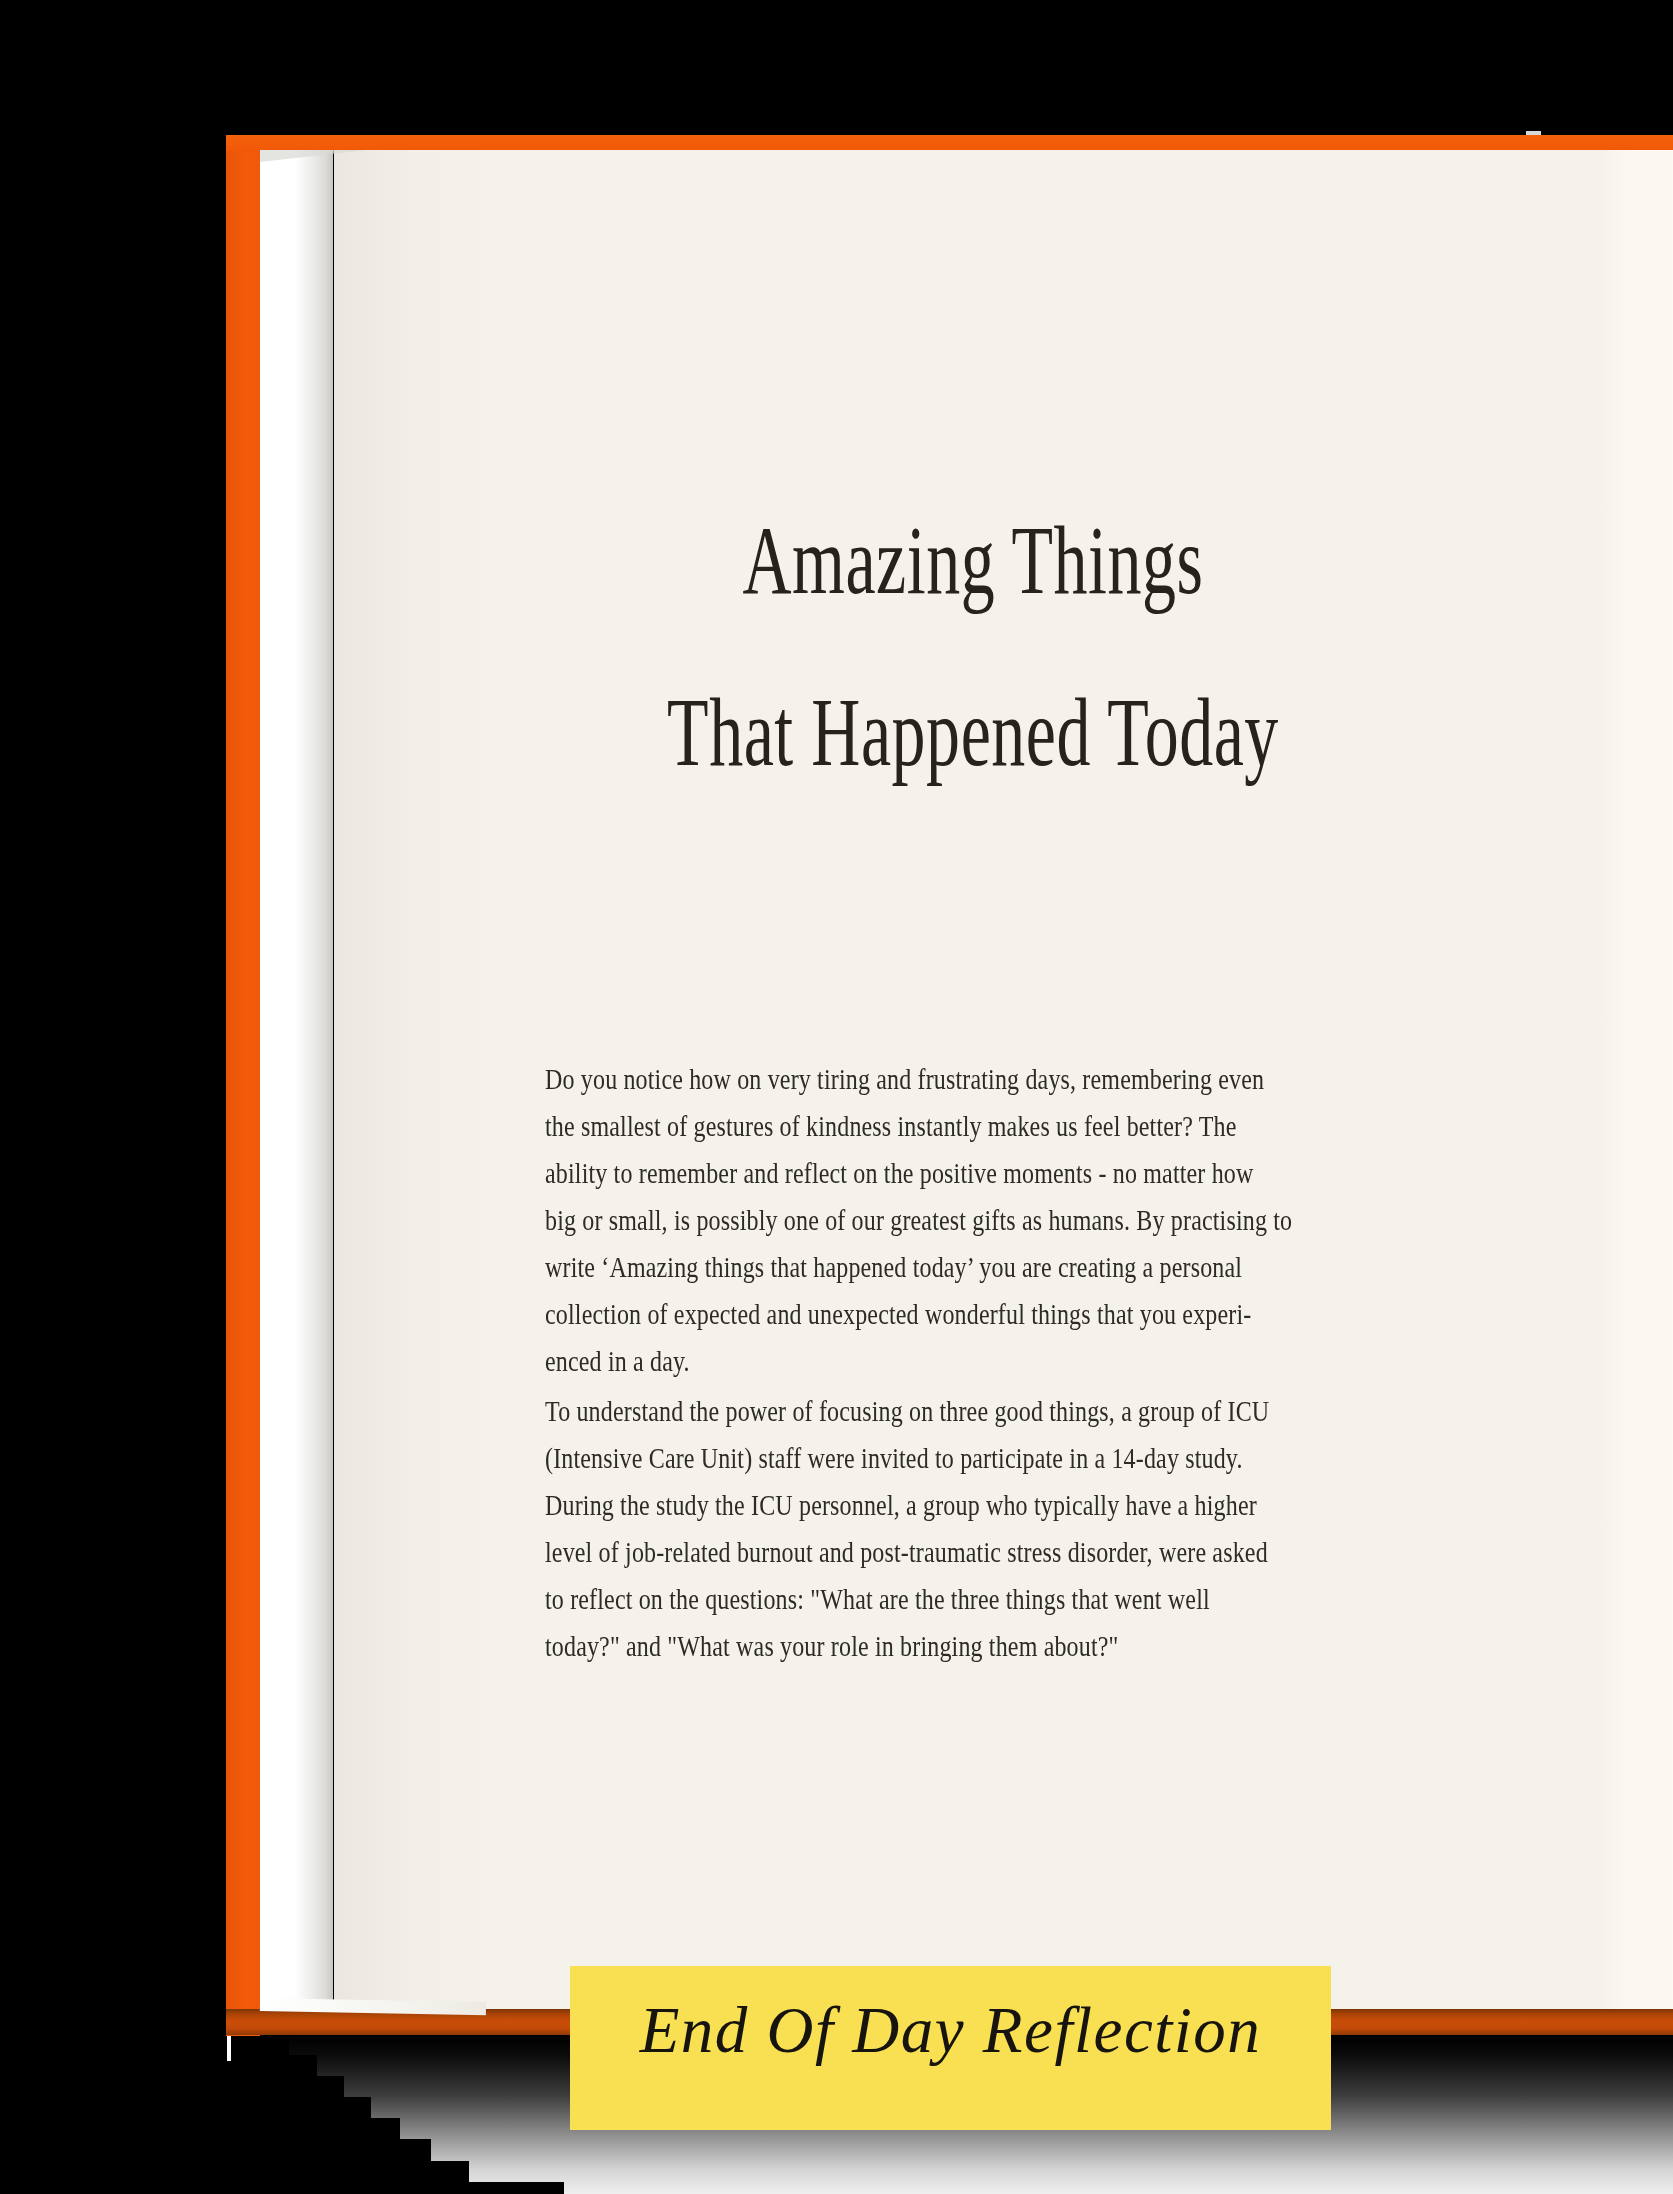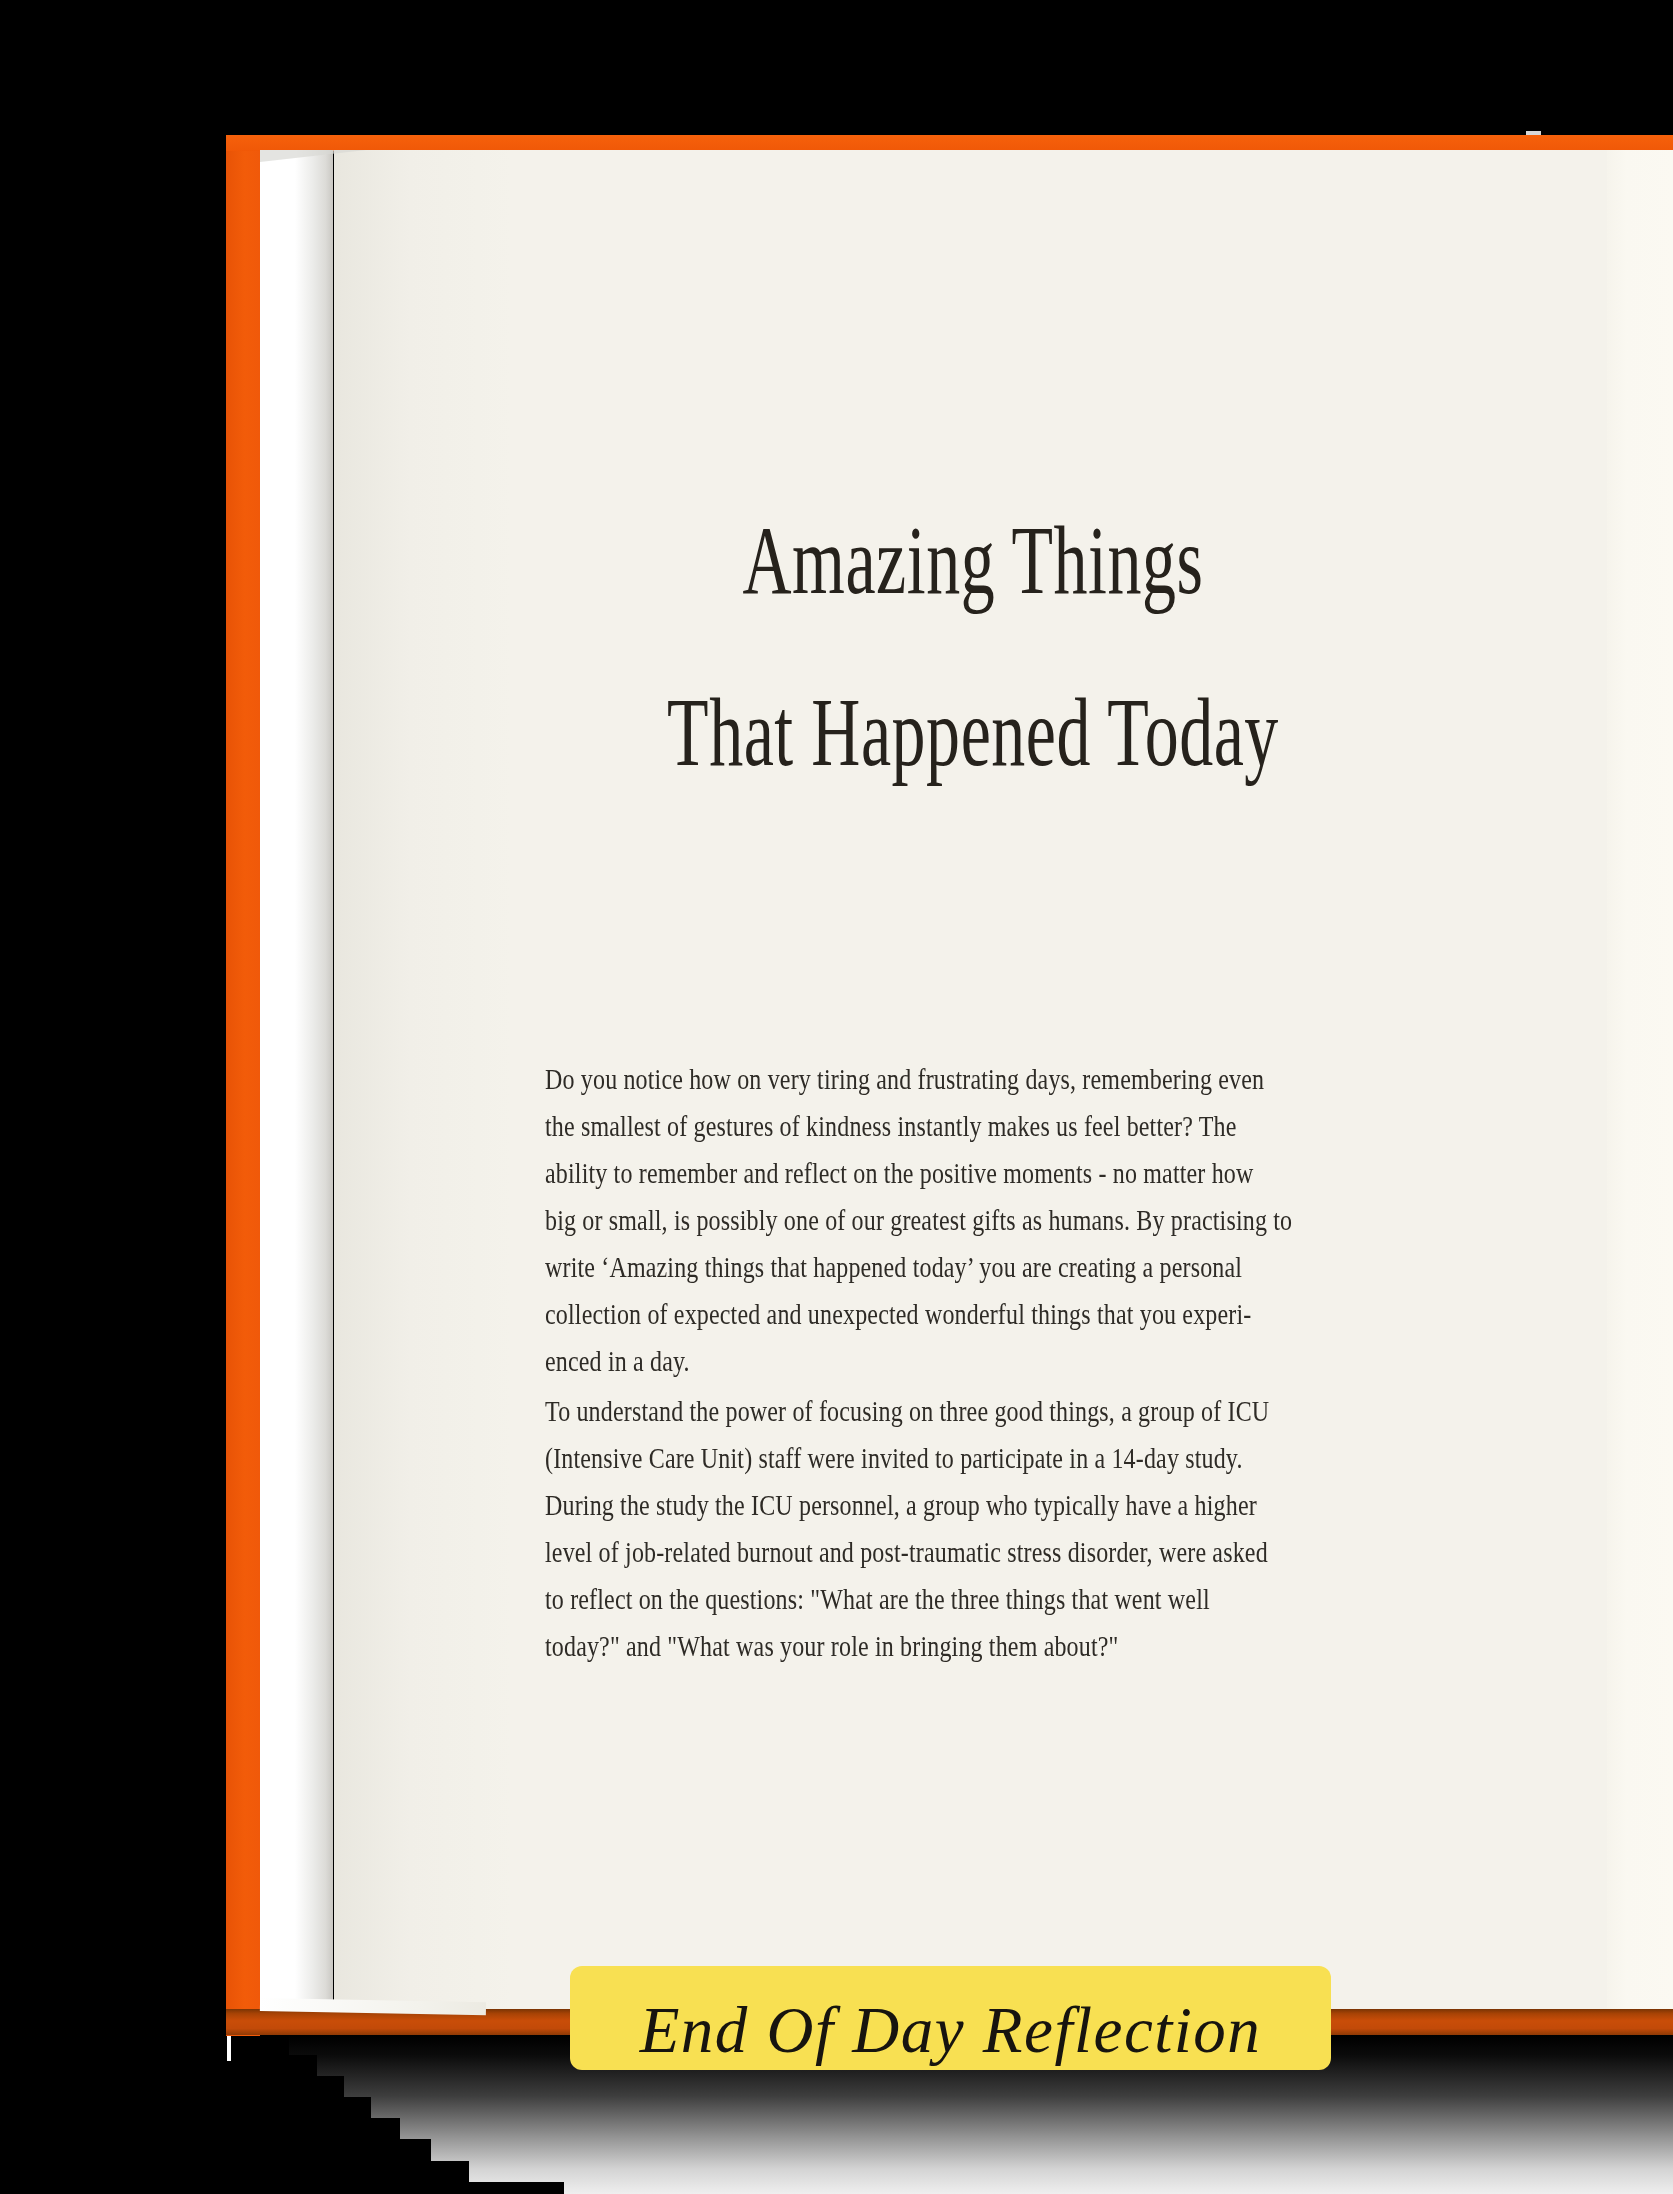--- a/index.html
+++ b/index.html
@@ -62,22 +62,22 @@
     left:545px;width:1132px;z-index:7;
     font-size:30px;line-height:47px;color:#2e2b26;
     transform:scaleX(0.80);transform-origin:left top;
     white-space:pre-line;letter-spacing:0.2px;
   }
   .para-1{top:1055px;}
   .para-2{top:1387px;}
 
   
   .banner{
-    left:570px;top:1966px;width:761px;height:104px;z-index:8;
-    background:#f8e052;text-align:center;border-radius:12px;
+    left:570px;top:1966px;width:761px;height:164px;z-index:8;
+    background:#f8e052;text-align:center;
   }
   .banner-label{
     display:block;line-height:128px;font-size:65px;font-style:italic;
     color:#17140f;letter-spacing:1.5px;white-space:pre;
   }
 </style>
 </head>
 <body>
 
 <div class="abs shadow-zone"></div>

